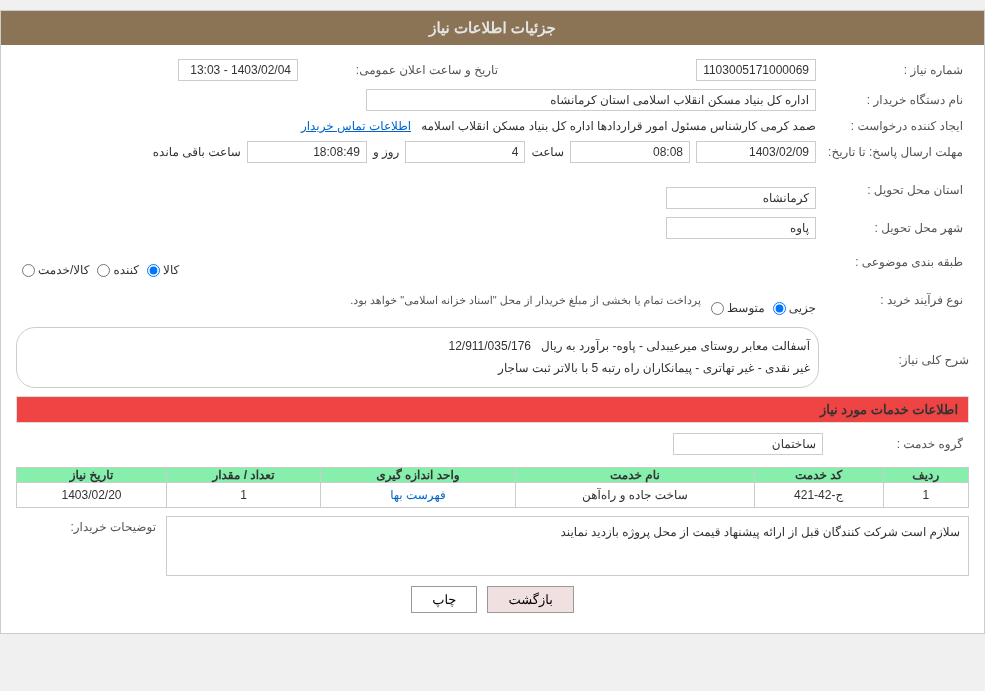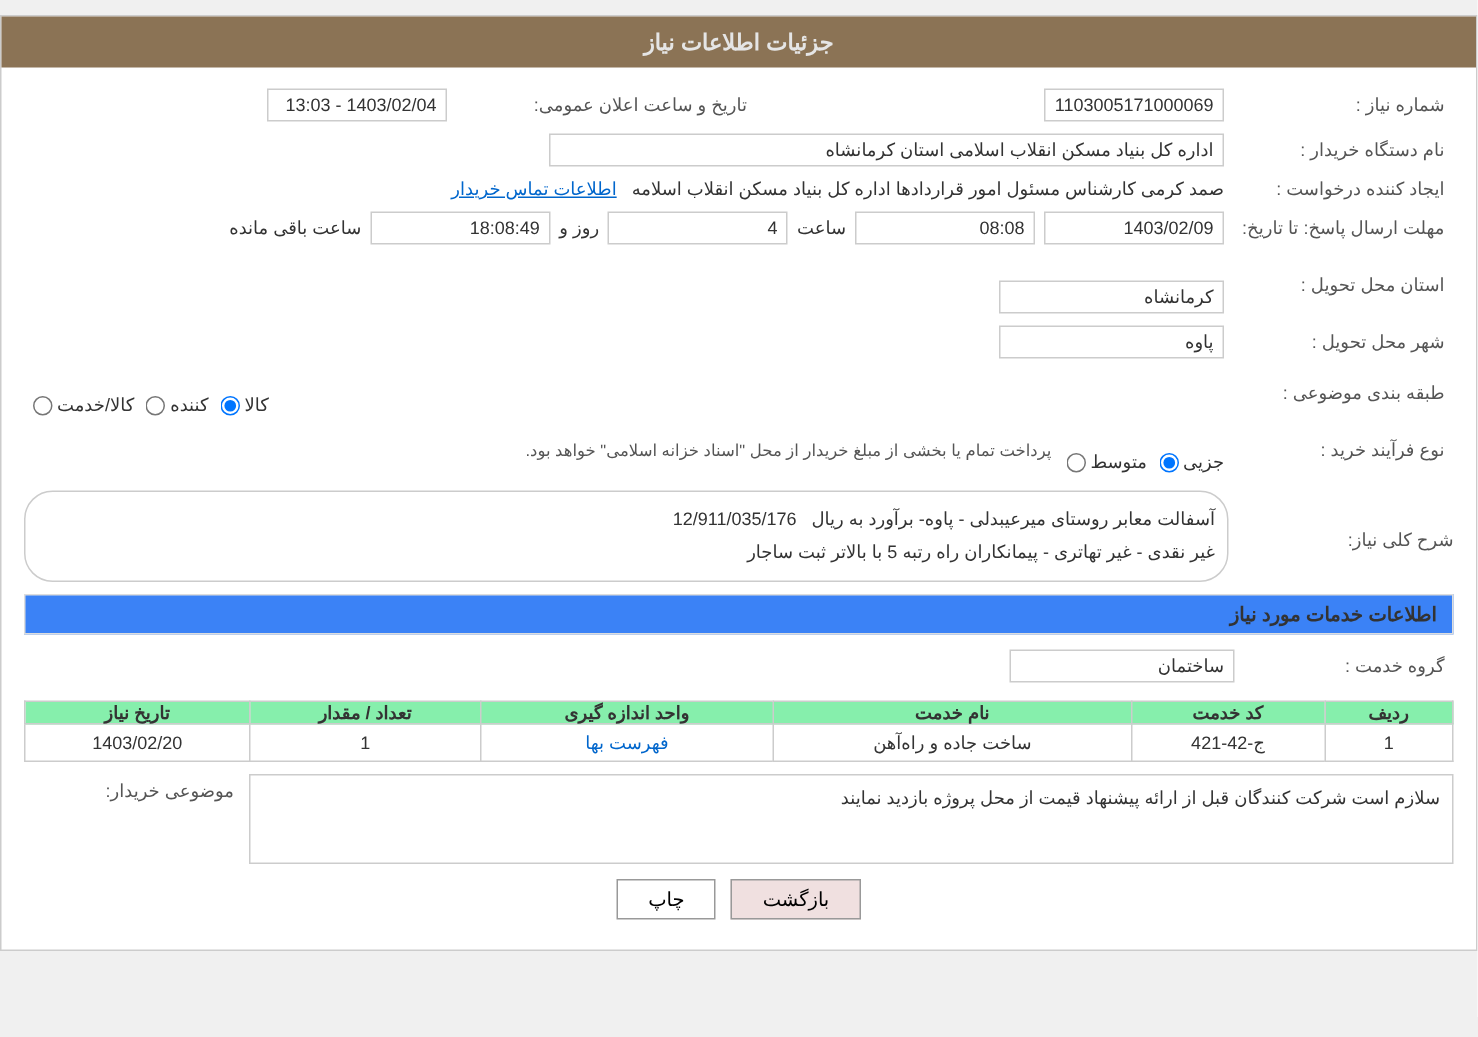--- a/index.html
+++ b/index.html
@@ -56,21 +56,21 @@
       color: #0066cc;
       text-decoration: underline;
     }
     .date-time-row {
       display: flex;
       align-items: center;
       gap: 6px;
       flex-wrap: wrap;
     }
     .section-title {
-      background: #3b82f6;
+      background: #ef4444;
       border: 1px solid #ddd;
       padding: 5px 10px;
       font-weight: bold;
       margin: 8px 0 6px 0;
       font-size: 13px;
     }
     .description-box {
       border: 1px solid #ccc;
       padding: 8px;
       background: #fff;
@@ -284,21 +284,21 @@
           <td>1</td>
           <td>1403/02/20</td>
         </tr>
       </tbody>
     </table>
 
     <div style="display:flex; align-items:flex-start; gap:10px; margin-top:8px;">
       <div class="notes-box" style="flex:1; min-height:60px;">
         <span>سلازم است شرکت کنندگان قبل از ارائه پیشنهاد قیمت از محل پروژه بازدید نمایند</span>
       </div>
-      <div class="label-cell" style="min-width:120px; padding-top:4px;">موضوعی خریدار:</div>
+      <div class="label-cell" style="min-width:120px; padding-top:4px;">توضیحات خریدار:</div>
     </div>
 
     <div class="bottom-buttons">
       <button class="btn btn-back">بازگشت</button>
       <button class="btn btn-print">چاپ</button>
     </div>
 
   </div>
 </div>
 

